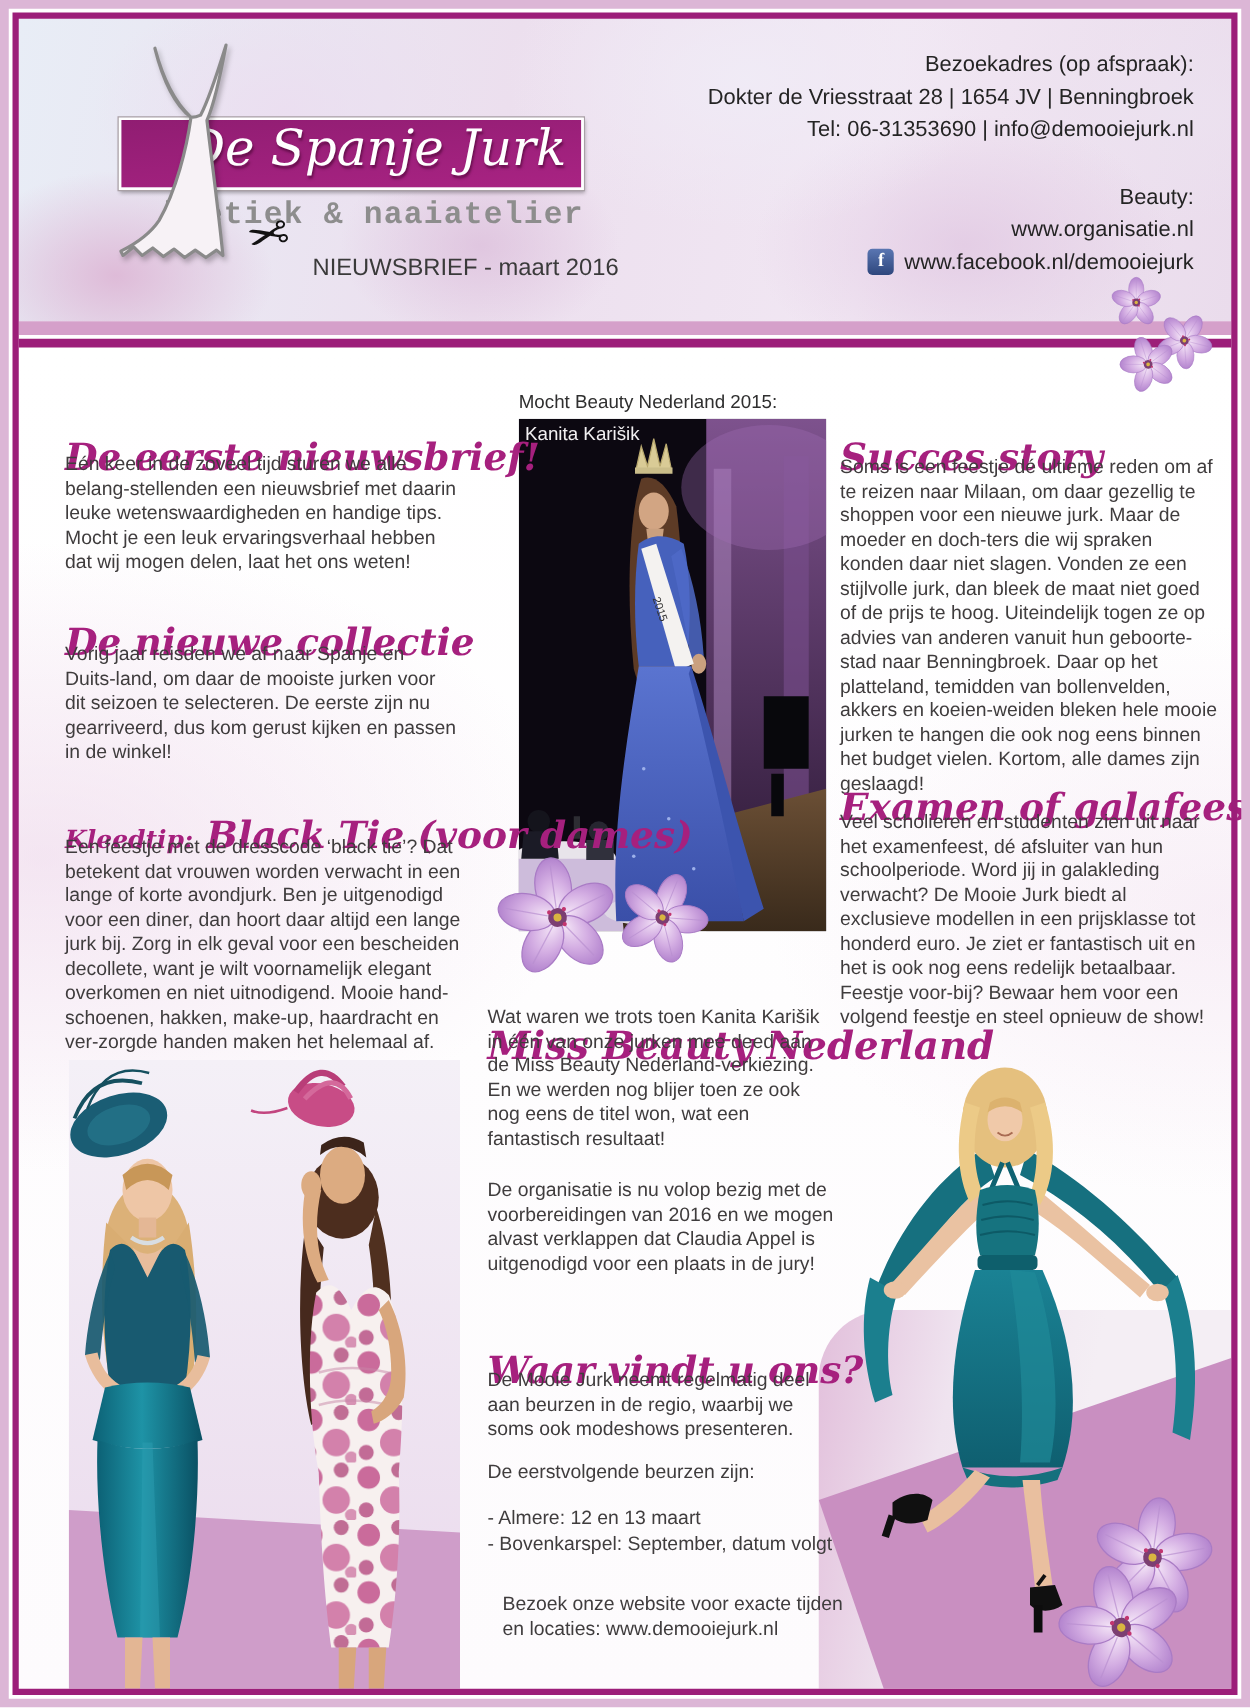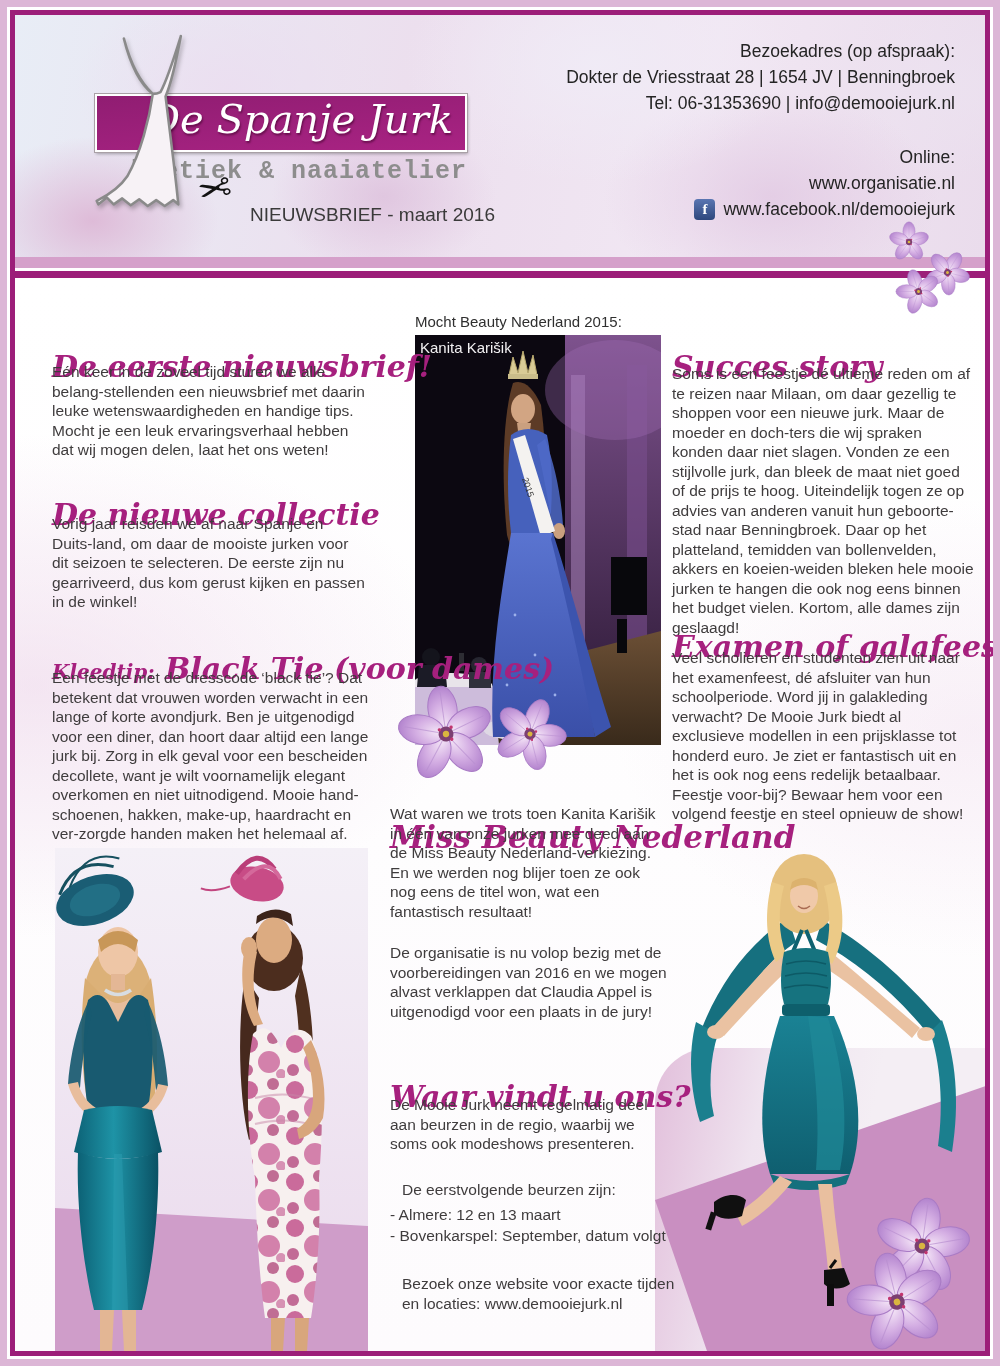--- a/index.html
+++ b/index.html
@@ -112,21 +112,21 @@
            C76,60 63,40 54,6 Z" fill="#f7f2f6" stroke="#8a8a8a" stroke-width="3" stroke-linejoin="round"></path>
 </svg>
 <div class="abs" id="logo-scissors">✂</div>
 <div class="abs" id="logo-tagline">boetiek &amp; naaiatelier</div>
 <div class="abs" id="logo-newsline">NIEUWSBRIEF - maart 2016</div>
 
 <div class="abs" id="contact">
   <div>Bezoekadres (op afspraak):</div>
   <div>Dokter de Vriesstraat 28 | 1654 JV | Benningbroek</div>
   <div>Tel: 06-31353690 | info@demooiejurk.nl</div>
-  <div class="online">Online:</div>
+  <div class="online">Beauty:</div>
   <div>www.organisatie.nl</div>
   <div class="fb-row">
     <span class="fb-icon">f</span>
     <span>www.facebook.nl/demooiejurk</span>
   </div>
 </div>
 
 <svg class="flower" style="left:888px;top:221px;width:42px;height:42px" viewBox="0 0 100 100">
     <use href="#flw"></use>
   </svg>
@@ -274,21 +274,21 @@
 <svg class="flower" style="left:492px;top:696px;width:76px;height:76px;transform:rotate(22deg)" viewBox="0 0 100 100">
     <use href="#flw"></use>
   </svg>
 
 <h2 class="abs sh" style="left:390px;top:795px;font-size:31px">Miss Beauty Nederland</h2>
 <p class="abs bt" style="left:390px;top:804px;width:278px;margin:0">Wat waren we trots toen Kanita Karišik in één van onze jurken mee deed aan de Miss Beauty Nederland-verkiezing. En we werden nog blijer toen ze ook nog eens de titel won, wat een fantastisch resultaat!</p>
 <p class="abs bt" style="left:390px;top:943px;width:278px;margin:0">De organisatie is nu volop bezig met de voorbereidingen van 2016 en we mogen alvast verklappen dat Claudia Appel is uitgenodigd voor een plaats in de jury!</p>
 
 <h2 class="abs sh" style="left:390px;top:1056px">Waar vindt u ons?</h2>
 <p class="abs bt" style="left:390px;top:1095px;width:278px;margin:0">De Mooie Jurk neemt regelmatig deel aan beurzen in de regio, waarbij we soms ook modeshows presenteren.</p>
-<p class="abs bt" style="left:390px;top:1168px;width:278px;margin:12px">De eerstvolgende beurzen zijn:</p>
+<p class="abs bt" style="left:390px;top:1168px;width:278px;margin:0">De eerstvolgende beurzen zijn:</p>
 <div class="abs bt" style="left:390px;top:1205px;width:290px">- Almere: 12 en 13 maart</div>
 <div class="abs bt" style="left:390px;top:1226px;width:290px">- Bovenkarspel: September, datum volgt</div>
 <p class="abs bt" style="left:390px;top:1262px;width:278px;margin:12px">Bezoek onze website voor exacte tijden en locaties: www.demooiejurk.nl</p>
 
 <h2 class="abs sh" style="left:672px;top:326px">Succes story</h2>
 <p class="abs bt" style="left:672px;top:364px;width:302px;margin:0">Soms is een feestje dé ultieme reden om af te reizen naar Milaan, om daar gezellig te shoppen voor een nieuwe jurk. Maar de moeder en doch-ters die wij spraken konden daar niet slagen. Vonden ze een stijlvolle jurk, dan bleek de maat niet goed of de prijs te hoog. Uiteindelijk togen ze op advies van anderen vanuit hun geboorte-stad naar Benningbroek. Daar op het platteland, temidden van bollenvelden, akkers en koeien-weiden bleken hele mooie jurken te hangen die ook nog eens binnen het budget vielen. Kortom, alle dames zijn geslaagd!</p>
 <h2 class="abs sh" style="left:672px;top:606px">Examen of galafeestje?</h2>
 <p class="abs bt" style="left:672px;top:648px;width:302px;margin:0">Veel scholieren en studenten zien uit naar het examenfeest, dé afsluiter van hun schoolperiode. Word jij in galakleding verwacht? De Mooie Jurk biedt al exclusieve modellen in een prijsklasse tot honderd euro. Je ziet er fantastisch uit en het is ook nog eens redelijk betaalbaar. Feestje voor-bij? Bewaar hem voor een volgend feestje en steel opnieuw de show!</p>
 
 <svg class="abs" id="model-right" viewBox="0 0 306 528">

